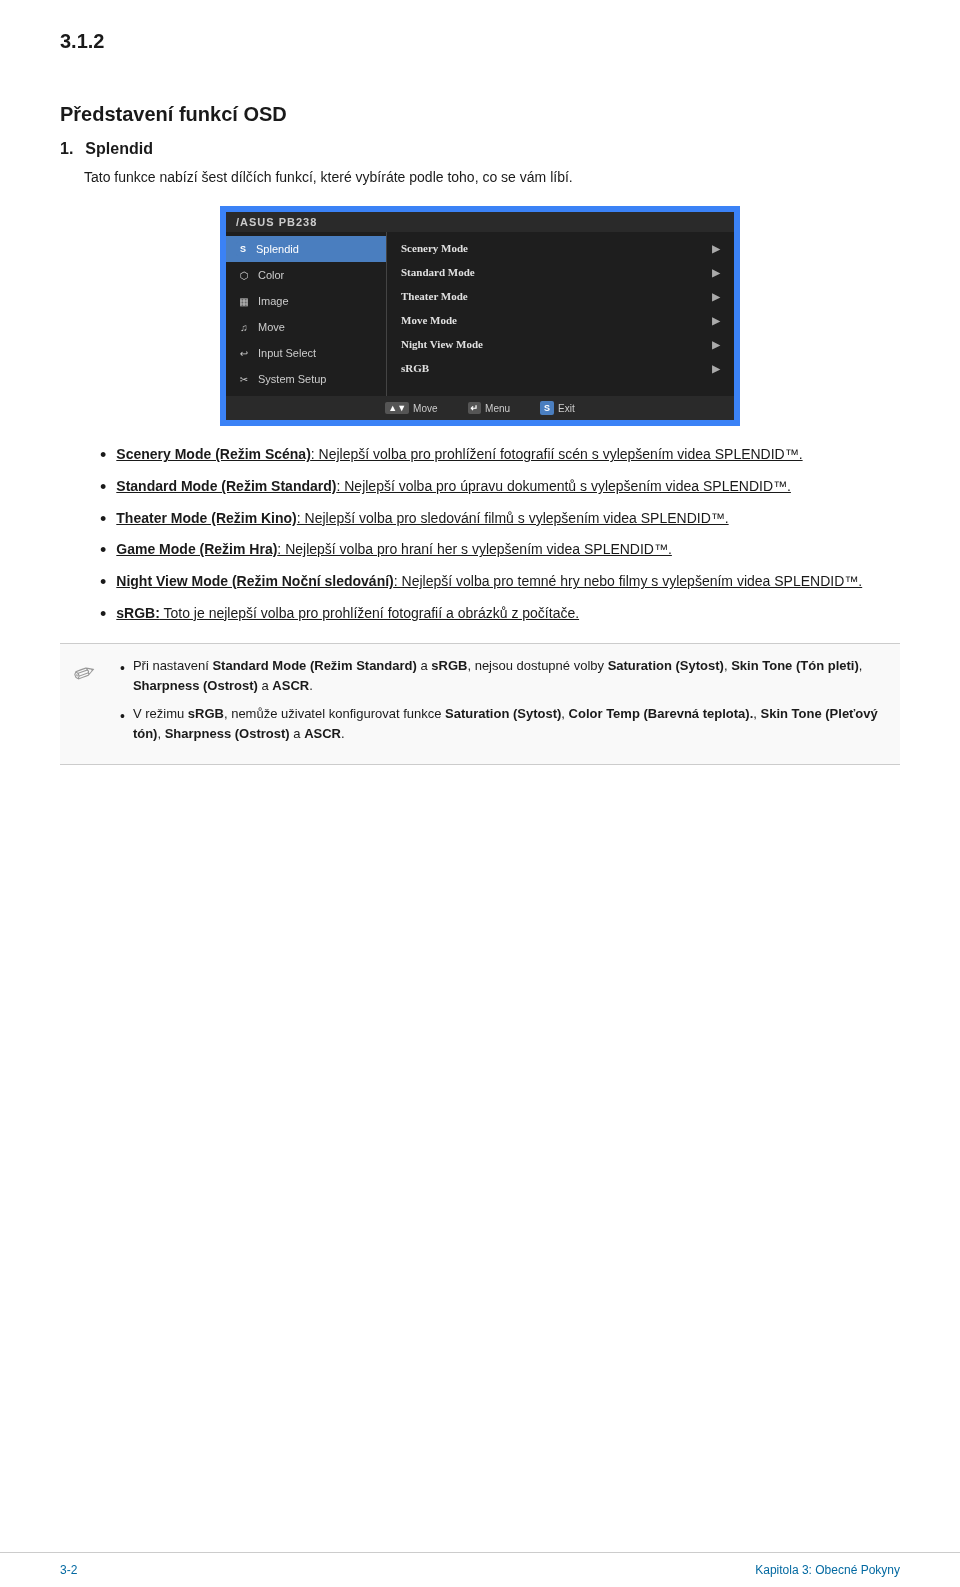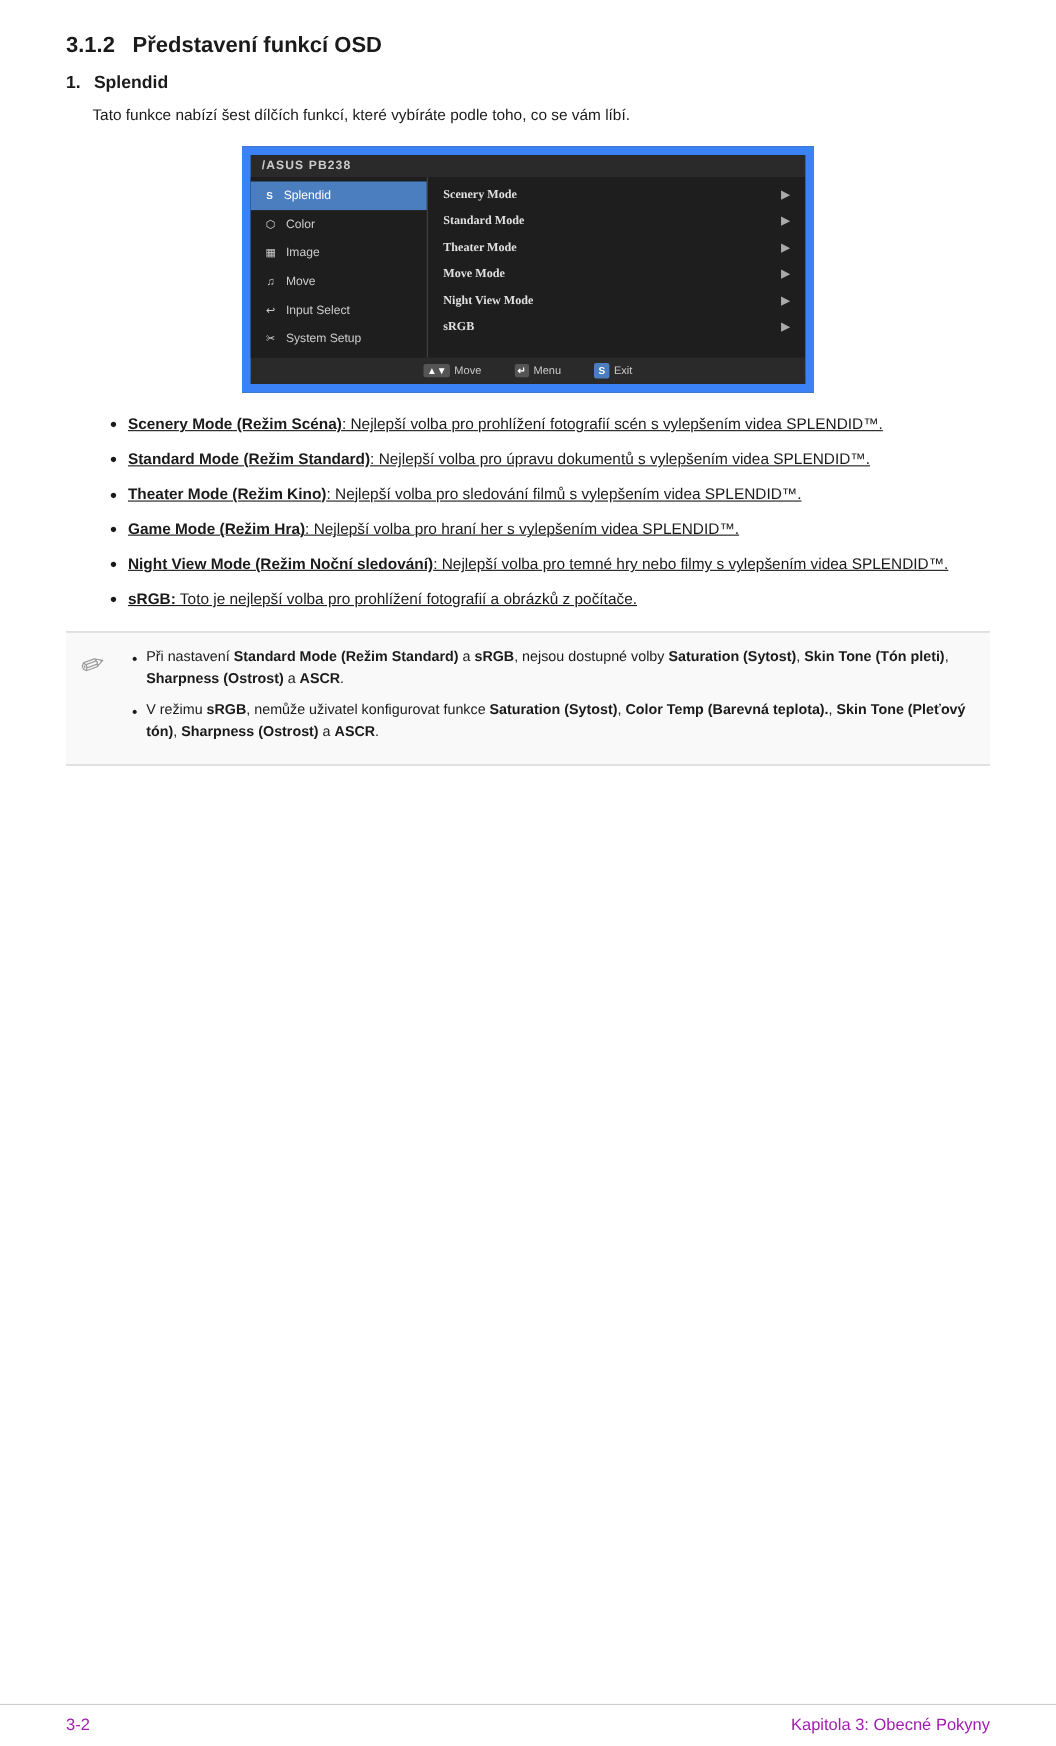--- a/index.html
+++ b/index.html
@@ -18,47 +18,49 @@
     }
 
     .section-number {
       font-size: 20px;
       font-weight: bold;
     }
 
     .section-title {
       font-size: 20px;
       font-weight: bold;
+      margin-top: 12px;
     }
 
     .heading-row {
       display: flex;
-      gap: 16px;
+      gap: 38px;
       margin-bottom: 6px;
+      flex-direction: column;
     }
 
     .sub-heading {
       font-size: 16px;
       font-weight: bold;
       margin-bottom: 8px;
       margin-top: 4px;
     }
 
     .intro-text {
       font-size: 14px;
       line-height: 1.6;
       margin-bottom: 6px;
       margin-left: 24px;
     }
 
     
     .osd-container {
       margin: 18px auto 18px auto;
       width: 520px;
-      border: 8px solid #3b82f6;
+      border: 6px solid #3b82f6;
       background: #1a1a1a;
       font-family: Arial, sans-serif;
       position: relative;
     }
 
     .osd-header {
       background: #2a2a2a;
       color: #cccccc;
       font-size: 11px;
       padding: 4px 10px;
@@ -217,22 +219,22 @@
     
     .page-footer {
       position: absolute;
       bottom: 0;
       left: 0;
       right: 0;
       border-top: 1px solid #cccccc;
       display: flex;
       justify-content: space-between;
       padding: 10px 60px;
-      font-size: 15px;
-      color: #a21caf;
+      font-size: 12px;
+      color: #0369a1;
       background: #fff;
     }
 
     .splendid-s {
       display: inline-flex;
       align-items: center;
       justify-content: center;
       width: 14px;
       height: 14px;
       background: #4a7ebf;

